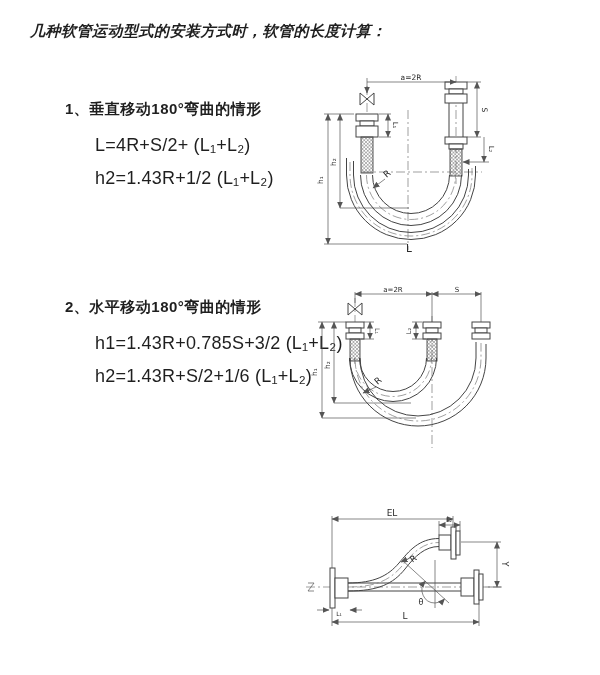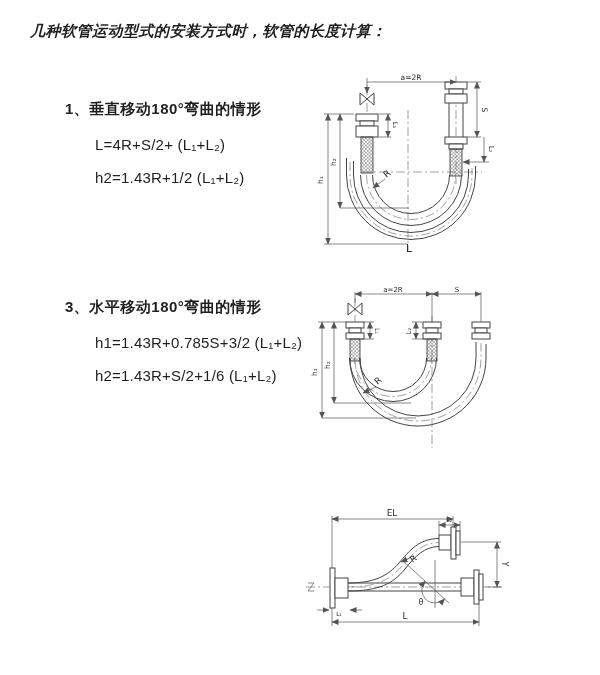--- a/index.html
+++ b/index.html
@@ -4,21 +4,21 @@
 <style>
   html,body{margin:0;padding:0;}
   body{
     width:600px;height:675px;background:#ffffff;position:relative;overflow:hidden;
     font-family:"Liberation Sans","DejaVu Sans",sans-serif;color:#1f1f1f;
   }
   .title{position:absolute;left:30px;top:22px;font-size:15px;font-weight:700;letter-spacing:.5px;font-style:italic;}
   .sec{position:absolute;left:45px;margin-left:20px;}
   .s1{top:100px}.s2{top:298px}.s3{top:512px}
   .heading{font-size:15px;font-weight:700;letter-spacing:.5px;}
-  .formulas{margin:10px 0 0 30px;font-size:15px;font-weight:500;line-height:32.5px;letter-spacing:.2px;}
+  .formulas{margin:10px 0 0 30px;font-size:18px;font-weight:500;line-height:32.5px;letter-spacing:.2px;}
   .dgm{position:absolute;}
   .d1{left:310px;top:72px;}
   .d2{left:308px;top:286px;}
   .d3{left:298px;top:504px;}
   svg .ln{stroke:#444;stroke-width:1;fill:none;}
   svg .fit{stroke:#444;stroke-width:1;fill:#fff;}
   svg .hat{stroke:#444;stroke-width:.9;}
   svg .dim{stroke:#555;stroke-width:.7;fill:none;}
   svg .cl{stroke:#777;stroke-width:.7;fill:none;stroke-dasharray:9 3 2 3;}
   svg text{fill:#2a2a2a;font-family:"DejaVu Sans",sans-serif;}
@@ -32,21 +32,21 @@
 
   <div class="sec s1">
     <div class="heading">1、垂直移动180°弯曲的情形</div>
     <div class="formulas">
       <div>L=4R+S/2+ (L₁+L₂)</div>
       <div>h2=1.43R+1/2 (L₁+L₂)</div>
     </div>
   </div>
 
   <div class="sec s2">
-    <div class="heading">3、水平移动180°弯曲的情形</div>
+    <div class="heading">2、水平移动180°弯曲的情形</div>
     <div class="formulas">
       <div>h1=1.43R+0.785S+3/2 (L₁+L₂)</div>
       <div>h2=1.43R+S/2+1/6 (L₁+L₂)</div>
     </div>
   </div>
 
   <div class="sec s3">
   </div>
 
   <svg class="dgm d1" width="268" height="182" viewBox="0 0 268 182">

